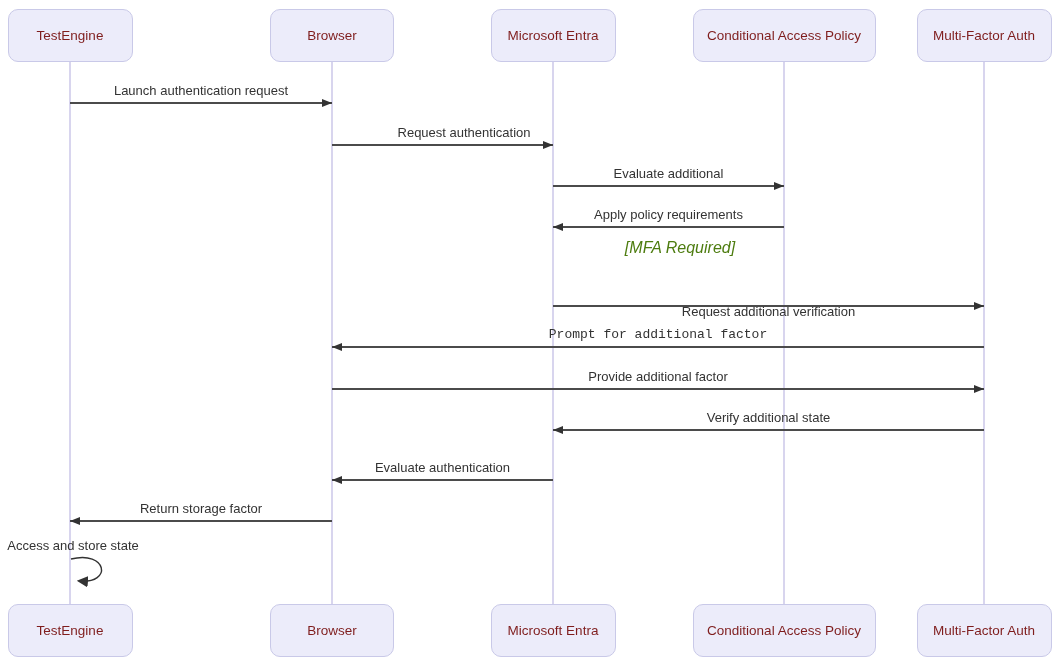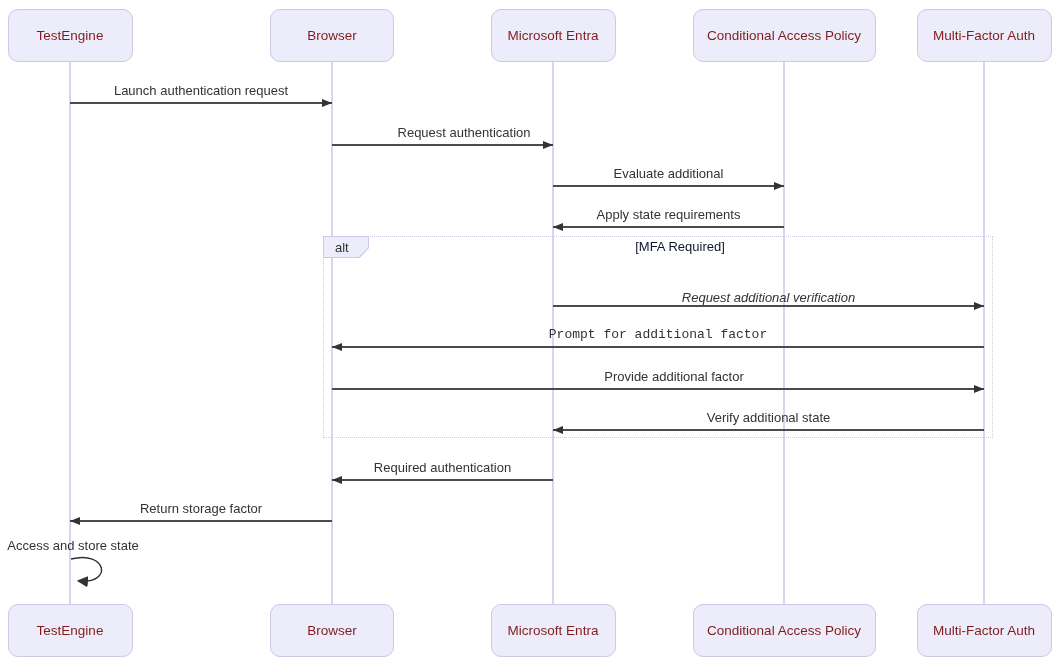--- a/index.html
+++ b/index.html
@@ -40,70 +40,65 @@
   }
   .alt-tab-inner{
     position:absolute;left:1px;top:1px;right:1px;bottom:1px;
     background:var(--actor_fill,#ECECFA);
     clip-path:polygon(0 0,100% 0,100% 53%,79% 100%,0 100%);
     display:flex;align-items:center;padding-left:11px;box-sizing:border-box;
     font-size:13px;color:#333;
   }
   .alt-cond{
     position:absolute;transform:translateX(-50%);
-    font-size:13px;color:#0f172a;white-space:nowrap;
+    font-size:16px;color:#4d7c0f;white-space:nowrap;font-style:italic;
   }
   #selfloop{position:absolute;overflow:visible;}
 </style>
 </head>
 <body>
 
 <div id="diagram">
 
   <div id="lifelines">
       <div class="lifeline" style="left: 69.25px; top: 62px; height: 542px;"></div>
       <div class="lifeline" style="left: 331.25px; top: 62px; height: 542px;"></div>
       <div class="lifeline" style="left: 552.25px; top: 62px; height: 542px;"></div>
       <div class="lifeline" style="left: 783.25px; top: 62px; height: 542px;"></div>
       <div class="lifeline" style="left: 983.25px; top: 62px; height: 542px;"></div>
     </div>
 
-  <div class="fragment" id="alt-fragment" style="left:323px;top:236px;width:670px;height:202px;">
-    <div class="alt-tab">
-      <div class="alt-tab-inner">alt</div>
-    </div>
-  </div>
   <div class="alt-cond" style="left:680px;top:239px;">[MFA Required]</div>
 
   <div id="messages">
       <div class="msg-label" style="left: 201px; top: 83px;">Launch authentication request</div>
       <div class="msg-line" style="left: 70px; width: 262px; top: 102.2px;"></div>
       <div class="arrowhead right" style="left: 322px; top: 98.5px;"></div>
       <div class="msg-label" style="left: 456px; top: 125px; margin-left: 8px;">Request authentication</div>
       <div class="msg-line" style="left: 332px; width: 221px; top: 144.2px;"></div>
       <div class="arrowhead right" style="left: 543px; top: 140.5px;"></div>
       <div class="msg-label" style="left: 668.5px; top: 166px;">Evaluate additional</div>
       <div class="msg-line" style="left: 553px; width: 231px; top: 185.2px;"></div>
       <div class="arrowhead right" style="left: 774px; top: 181.5px;"></div>
-      <div class="msg-label" style="left: 668.5px; top: 207px;">Apply state requirements</div>
+      <div class="msg-label" style="left: 668.5px; top: 207px;">Apply policy requirements</div>
       <div class="msg-line" style="left: 553px; width: 231px; top: 226.2px;"></div>
       <div class="arrowhead left" style="left: 553px; top: 222.5px;"></div>
-      <div class="msg-label" style="left: 768.5px; top: 290px; font-style: italic;">Request additional verification</div>
+      <div class="msg-label" style="left: 768.5px; top: 304px;">Request additional verification</div>
       <div class="msg-line" style="left: 553px; width: 431px; top: 305.2px;"></div>
       <div class="arrowhead right" style="left: 974px; top: 301.5px;"></div>
       <div class="msg-label" style="left: 658px; top: 327px; font-family: Liberation Mono, monospace;">Prompt for additional factor</div>
       <div class="msg-line" style="left: 332px; width: 652px; top: 346.2px;"></div>
       <div class="arrowhead left" style="left: 332px; top: 342.5px;"></div>
-      <div class="msg-label" style="left: 658px; top: 369px; margin-left: 16px;">Provide additional factor</div>
+      <div class="msg-label" style="left: 658px; top: 369px;">Provide additional factor</div>
       <div class="msg-line" style="left: 332px; width: 652px; top: 388.2px;"></div>
       <div class="arrowhead right" style="left: 974px; top: 384.5px;"></div>
       <div class="msg-label" style="left: 768.5px; top: 410px;">Verify additional state</div>
       <div class="msg-line" style="left: 553px; width: 431px; top: 429.2px;"></div>
       <div class="arrowhead left" style="left: 553px; top: 425.5px;"></div>
-      <div class="msg-label" style="left: 442.5px; top: 460px;">Required authentication</div>
+      <div class="msg-label" style="left: 442.5px; top: 460px;">Evaluate authentication</div>
       <div class="msg-line" style="left: 332px; width: 221px; top: 479.2px;"></div>
       <div class="arrowhead left" style="left: 332px; top: 475.5px;"></div>
       <div class="msg-label" style="left: 201px; top: 501px;">Return storage factor</div>
       <div class="msg-line" style="left: 70px; width: 262px; top: 520.2px;"></div>
       <div class="arrowhead left" style="left: 70px; top: 516.5px;"></div>
       <div class="msg-label" style="left: 73px; top: 538px;">Access and store state</div>
     </div>
 
   <svg id="selfloop" style="left:70px;top:555px;" width="50" height="36" viewBox="0 0 50 36">
     <defs>

